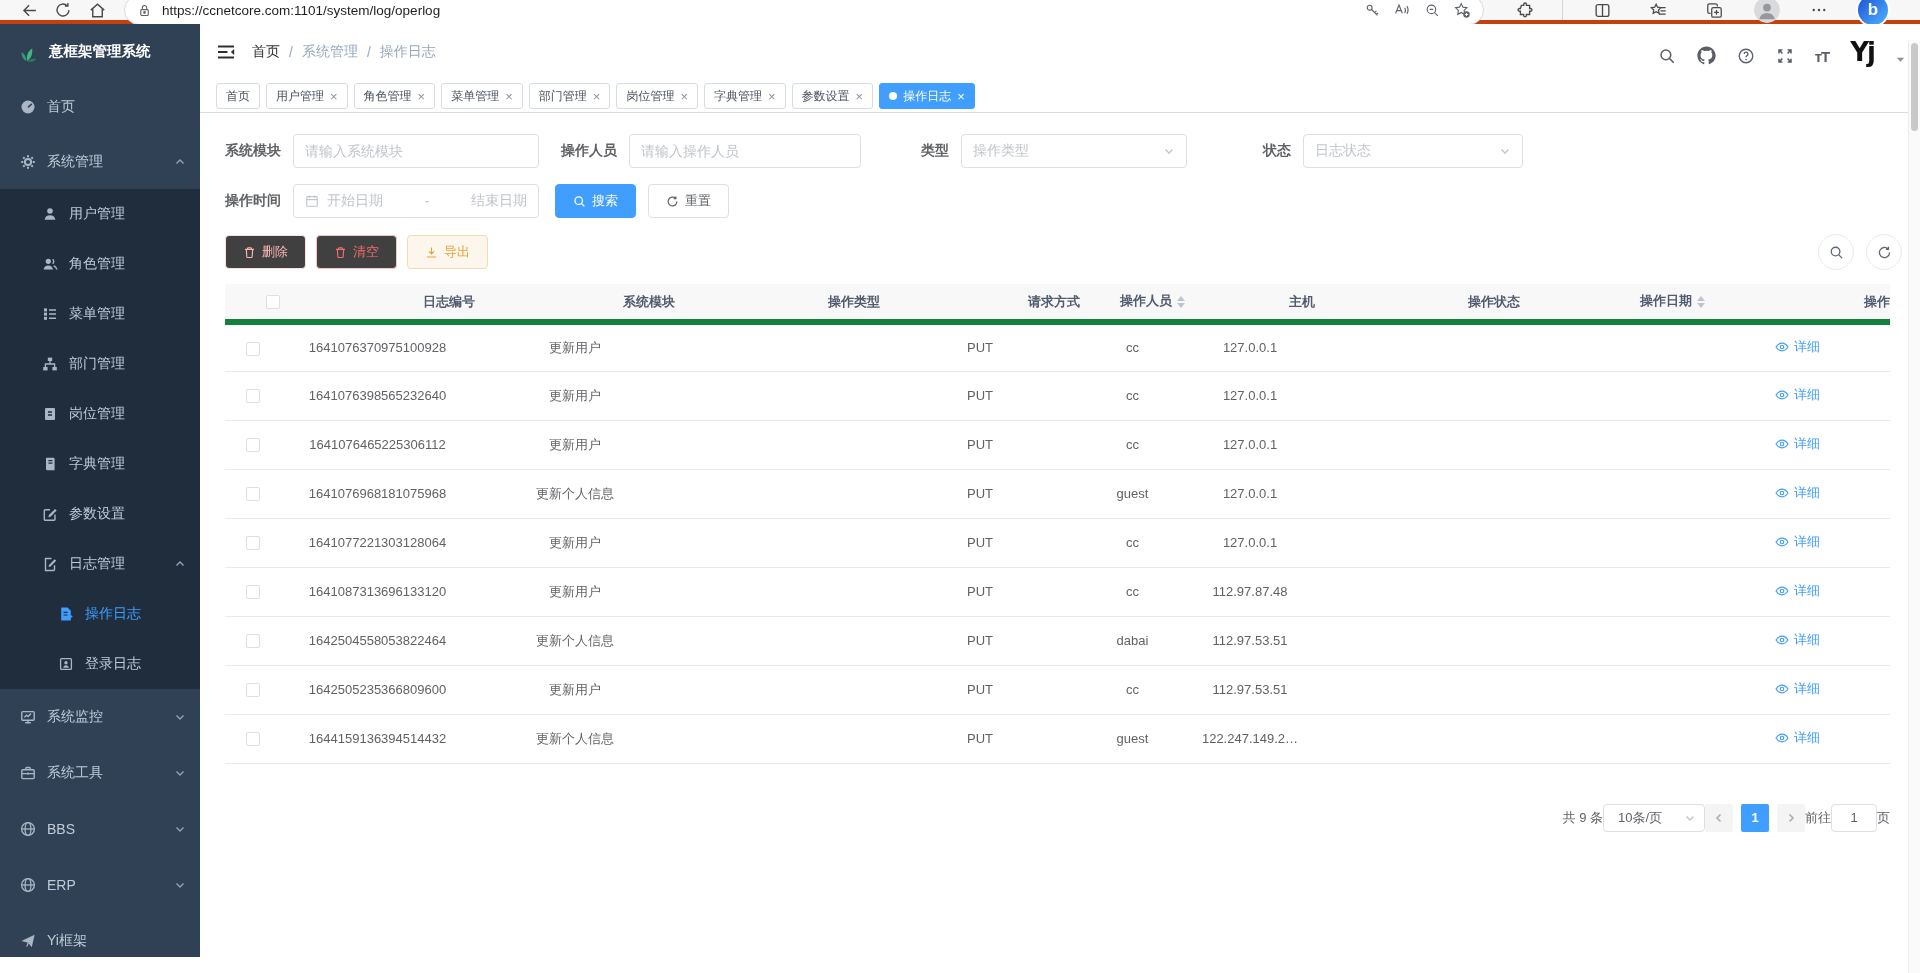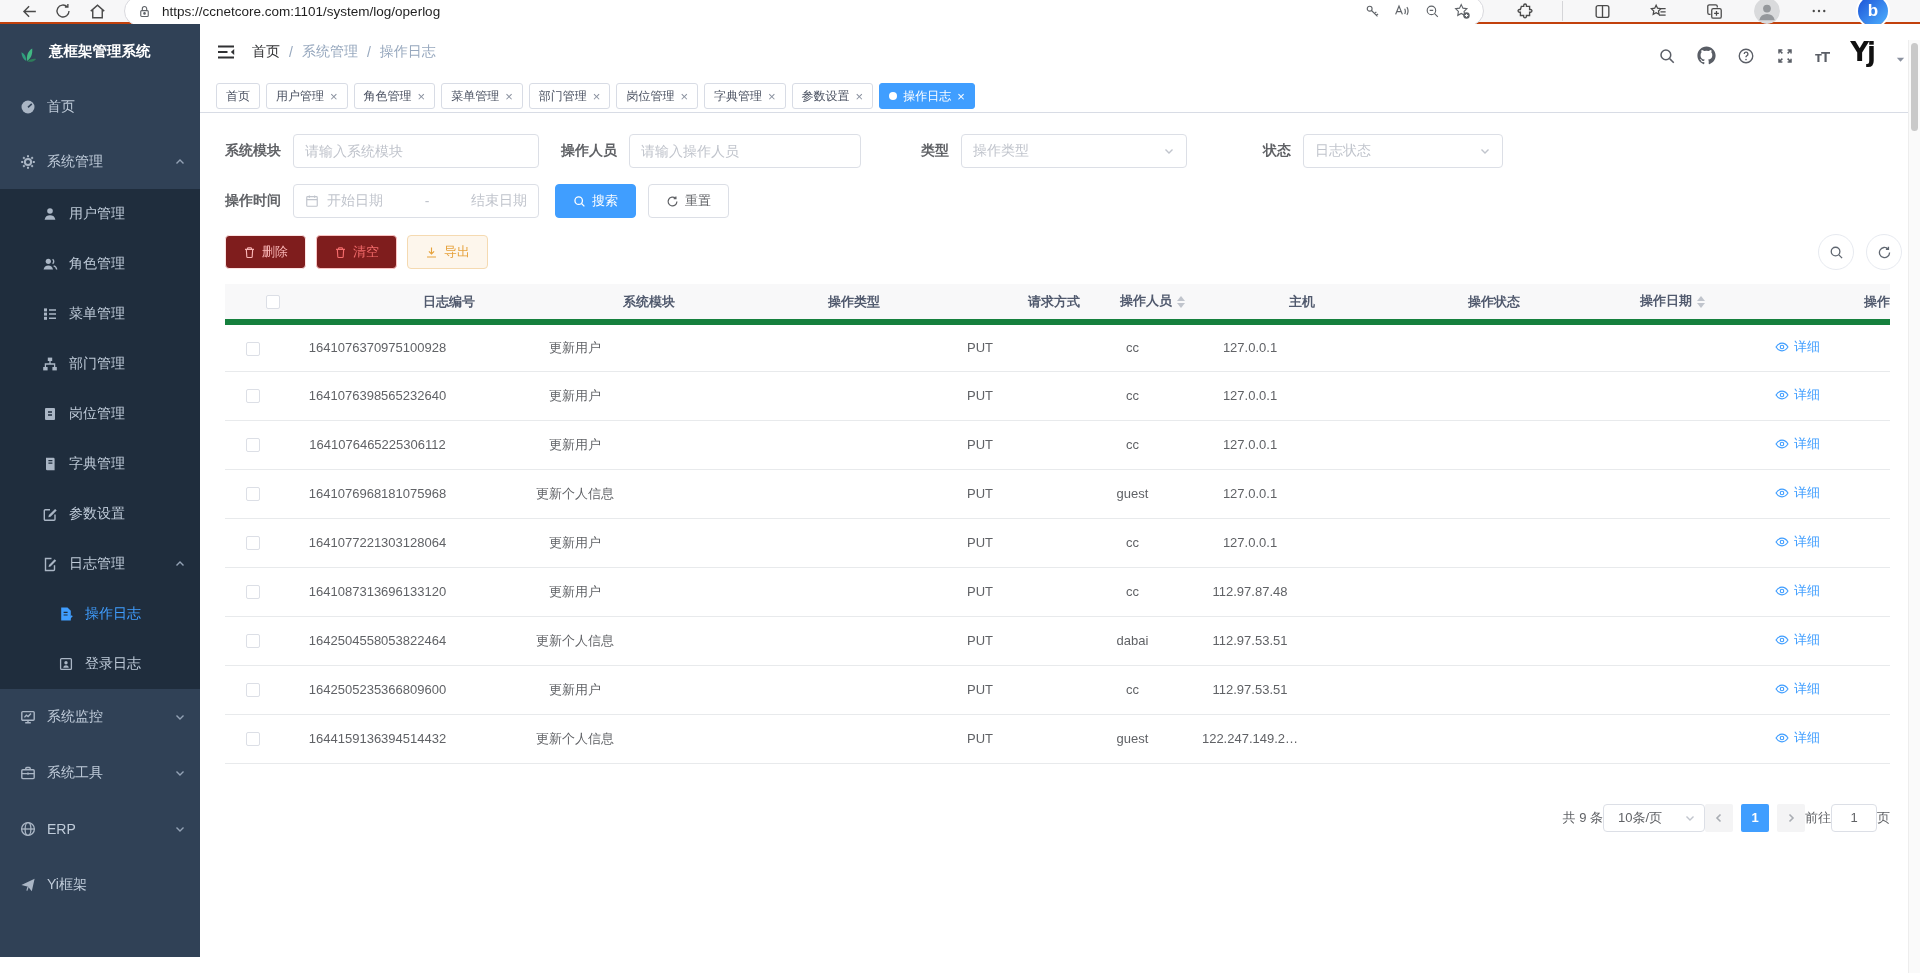--- a/index.html
+++ b/index.html
@@ -1,21 +1,21 @@
 <!DOCTYPE html>
 <html><head>
 <meta charset="utf-8">
 <style>
   * { box-sizing: border-box; margin:0; padding:0; }
   html,body { width:1920px; height:973px; overflow:hidden; background:#fff;
     font-family:"Liberation Sans", sans-serif; }
   svg { display:block; }
 
   
-  .chrome { height:24px; background:#f7f7f8; border-bottom:2px solid #c2410c;
+  .chrome { height:24px; background:#f7f7f8; border-bottom:4px solid #c2410c;
     display:flex; align-items:center; padding:0 10px 0 12px; }
   .cico { width:34px; height:34px; display:flex; align-items:center; justify-content:center;
     color:#4a4a4a; flex:none; }
   .urlbar { margin-left:10px; width:1360px; height:30px; background:#fff;
     border:1px solid #d9d9de; border-radius:16px; display:flex; align-items:center;
     padding:0 6px 0 12px; flex:none; }
   .url-text { flex:1; font-size:13.5px; color:#1f1f1f; margin-left:10px; white-space:nowrap;
     overflow:hidden; }
   .pill-ic { width:30px; height:26px; display:flex; align-items:center; justify-content:center;
     color:#5f6368; flex:none; }
@@ -78,21 +78,21 @@
   .inp input { border:none; outline:none; width:100%; font-size:14px; color:#606266;
     font-family:inherit; background:transparent; }
   .inp input::placeholder { color:#c0c4cc; }
   .sel { justify-content:space-between; color:#c0c4cc; cursor:pointer; }
   .dateinp { color:#c0c4cc; gap:8px; }
   .dateinp .dsep { flex:1; text-align:center; }
   .btn { height:34px; border-radius:4px; border:1px solid #dcdfe6; background:#fff;
     display:inline-flex; align-items:center; gap:6px; padding:0 17px; font-size:13px;
     color:#606266; cursor:pointer; font-family:inherit; }
   .btn-primary { background:#409eff; border-color:#409eff; color:#fff; }
-  .btn-danger { background:#7f1d1d; border-color:#fbc4c4; color:#f56c6c; }
+  .btn-danger { background:#404040; border-color:#fbc4c4; color:#f56c6c; }
   .btn-danger.disabled { color:#fab6b6; border-color:#fde2e2; cursor:not-allowed; }
   .btn-warning { background:#fdf6ec; border-color:#f5dab1; color:#e6a23c;justify-content:flex-end; }
   .toolbar { display:flex; align-items:center; gap:10px; margin-bottom:14px; }
   .tool-right { margin-left:auto; display:flex; gap:12px; }
   .circle-btn { width:36px; height:36px; border-radius:50%; border:1px solid #e7eaf0;
     background:#fff; color:#5f6670; display:flex; align-items:center; justify-content:center;
     cursor:pointer; }
 
   table { width:1665px; border-collapse:collapse; font-size:13px; color:#606266; table-layout:fixed; }
   thead th { background:#f8f8f9; color:#515a6e; font-weight:bold; height:38px;
@@ -392,20 +392,35 @@
       </span>
     </div>
     <div class="s-item" style="height:56px">
       <span class="sic">
         <svg width="16" height="16" viewBox="0 0 16 16" fill="none" stroke="currentColor" stroke-width="1.3">
             <circle cx="8" cy="8" r="6.4"></circle>
             <ellipse cx="8" cy="8" rx="2.9" ry="6.4"></ellipse>
             <path d="M1.6 8h12.8"></path>
           </svg>
       </span>
+      <span class="lbl">BBS</span>
+      <span class="chev">
+        <svg width="12" height="12" viewBox="0 0 12 12" fill="none" stroke="currentColor" stroke-width="1.4">
+            <path d="M2.5 4.5 6 8l3.5-3.5"></path>
+          </svg>
+      </span>
+    </div>
+    <div class="s-item" style="height:56px">
+      <span class="sic">
+        <svg width="16" height="16" viewBox="0 0 16 16" fill="none" stroke="currentColor" stroke-width="1.3">
+            <circle cx="8" cy="8" r="6.4"></circle>
+            <ellipse cx="8" cy="8" rx="2.9" ry="6.4"></ellipse>
+            <path d="M1.6 8h12.8"></path>
+          </svg>
+      </span>
       <span class="lbl">ERP</span>
       <span class="chev">
         <svg width="12" height="12" viewBox="0 0 12 12" fill="none" stroke="currentColor" stroke-width="1.4">
             <path d="M2.5 4.5 6 8l3.5-3.5"></path>
           </svg>
       </span>
     </div>
     <div class="s-item" style="height:56px">
       <span class="sic">
         <svg width="16" height="16" viewBox="0 0 16 16">
@@ -518,21 +533,21 @@
           <input placeholder="请输入操作人员" style="">
         </div>
         <span class="flabel" style="margin-left:60px">类型</span>
         <div class="inp sel" style="width:226px">
           <span>操作类型</span>
           <svg width="12" height="12" viewBox="0 0 12 12" fill="none" stroke="#c0c4cc" stroke-width="1.4">
               <path d="M2.5 4.5 6 8l3.5-3.5"></path>
             </svg>
         </div>
         <span class="flabel" style="margin-left:76px">状态</span>
-        <div class="inp sel" style="width:200px">
+        <div class="inp sel" style="width:220px">
           <span>日志状态</span>
           <svg width="12" height="12" viewBox="0 0 12 12" fill="none" stroke="#c0c4cc" stroke-width="1.4">
               <path d="M2.5 4.5 6 8l3.5-3.5"></path>
             </svg>
         </div>
       </div>
 
       <div class="frow">
         <span class="flabel">操作时间</span>
         <div class="inp dateinp" style="width:246px">

